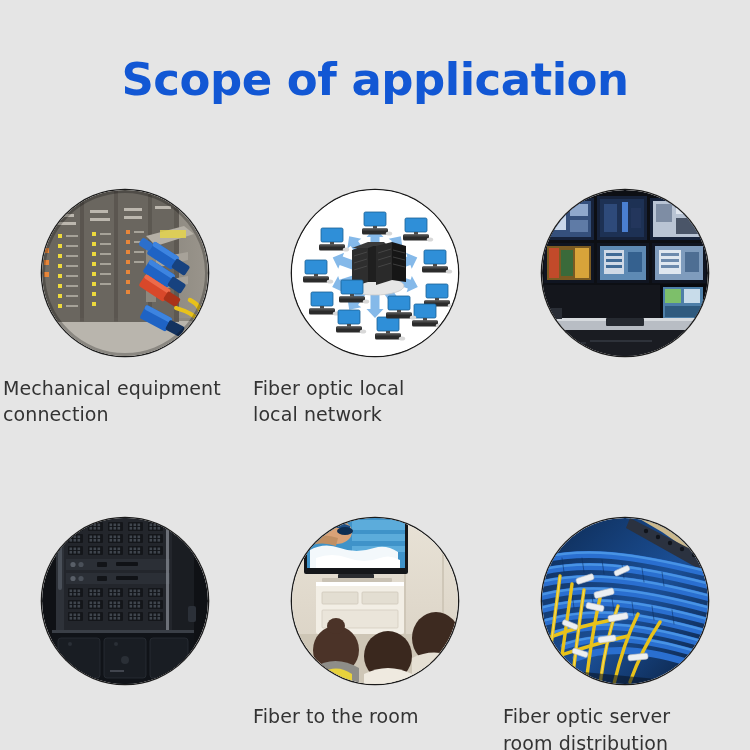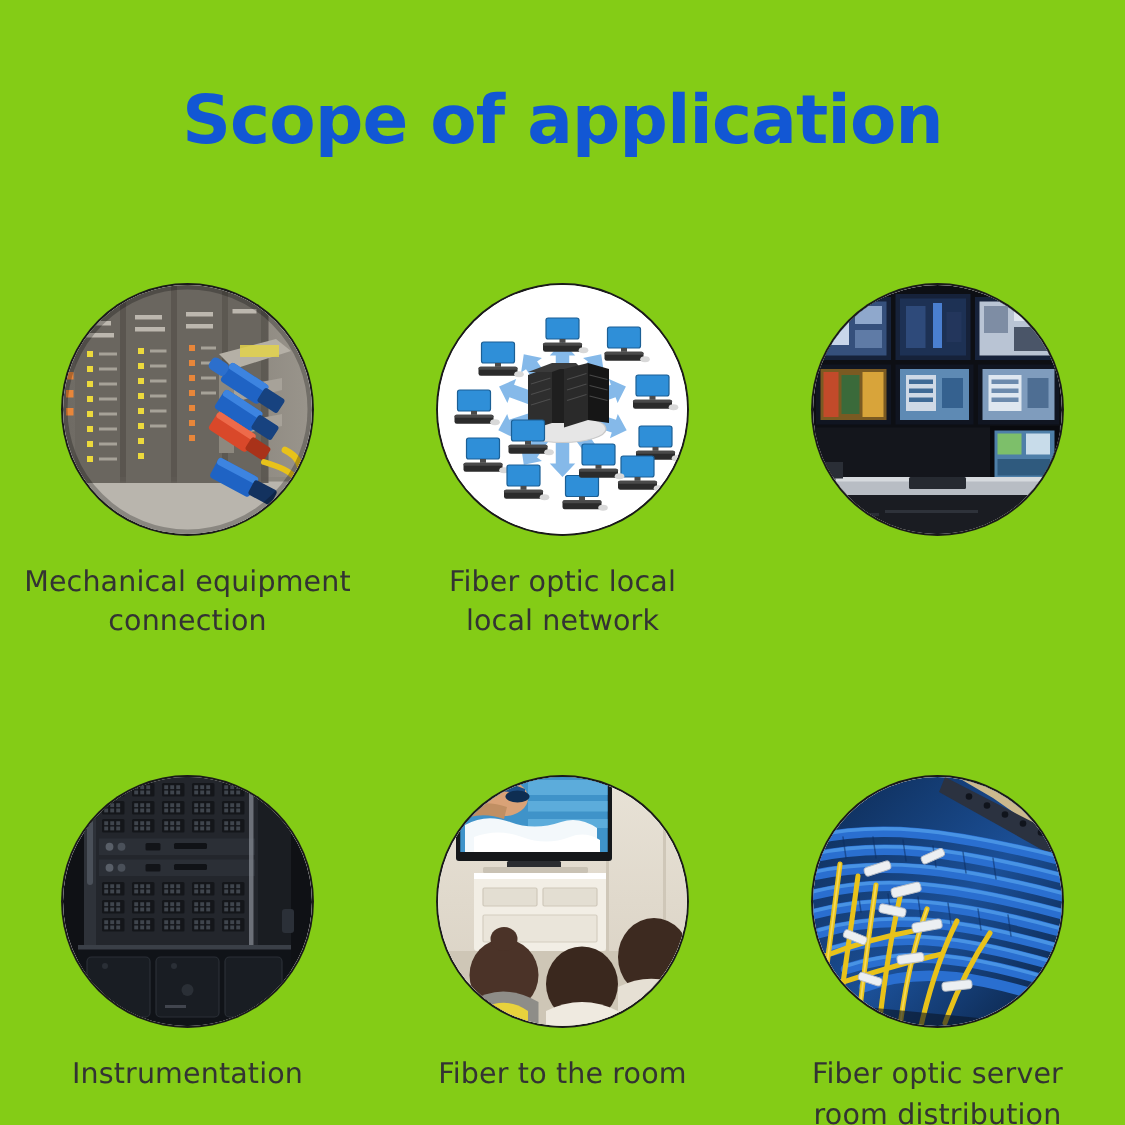--- a/index.html
+++ b/index.html
@@ -10,21 +10,21 @@
     width: 750px;
     height: 750px;
     background: #ffffff;
     font-family: "Liberation Sans", sans-serif;
     overflow: hidden;
   }
   .page {
     position: relative;
     width: 750px;
     height: 750px;
-    background: #84cc16;
+    background: #e5e5e5;
   }
   .page-title {
     position: absolute;
     top: 55px;
     left: 0;
     width: 750px;
     text-align: center;
     font-family: "DejaVu Sans", sans-serif;
     font-size: 45px;
     font-weight: bold;
@@ -60,21 +60,20 @@
     box-shadow: 0 0 0 1.3px #1a1a1a;
     position: relative;
   }
   .circle svg {
     display: block;
     width: 166px;
     height: 166px;
   }
   .caption {
     margin-top: 19px;
-    text-align: center;
     font-family: "DejaVu Sans", sans-serif;
     font-size: 19px;
     line-height: 1.38;
     color: #333333;
     letter-spacing: 0.1px;
     width: 244px;
     white-space: pre-line;
   }
 </style>
 </head>
@@ -587,21 +586,20 @@
               </g>
               <g fill="#4b5159" opacity="0.8">
                 <rect x="22" y="152" width="14" height="2"></rect>
                 <rect x="68" y="152" width="14" height="2"></rect>
               </g>
 
               <rect x="146" y="88" width="8" height="16" rx="2" fill="#2b3038"></rect>
             </g>
           </svg>
         </div>
-        <div class="caption">Instrumentation</div>
       </div>
 
       <div class="cell">
         <div class="circle">
           <svg viewBox="0 0 166 166" xmlns="http://www.w3.org/2000/svg">
             <defs>
               <clipPath id="c5">
                   <circle cx="83" cy="83" r="83"></circle>
                 </clipPath>
               <linearGradient id="wall" x1="0" y1="0" x2="0" y2="1">

